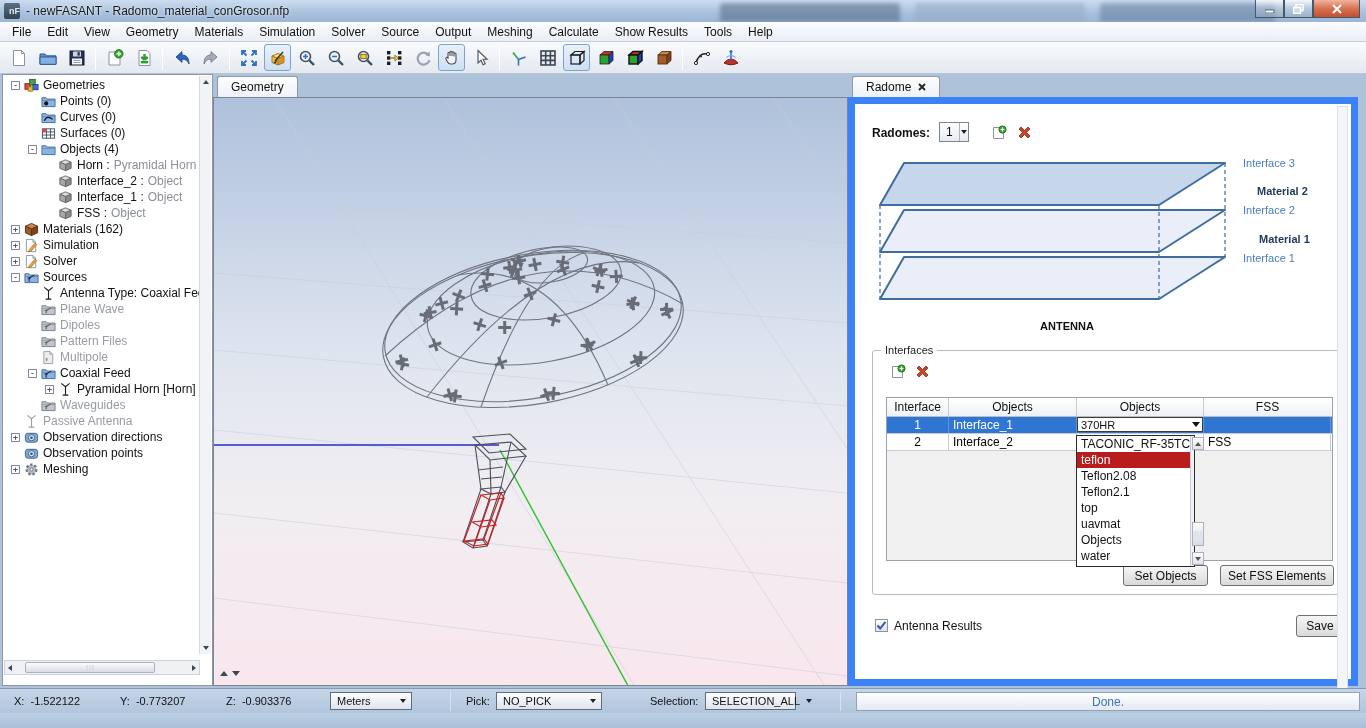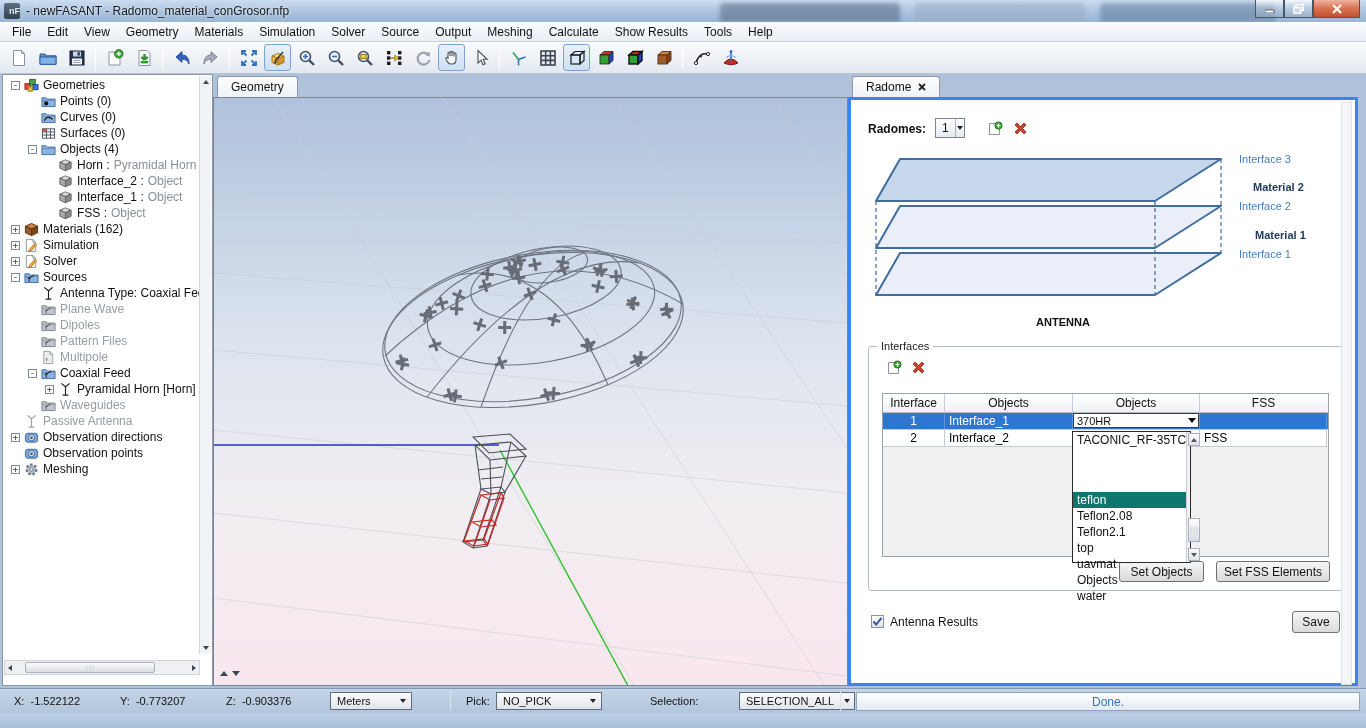--- a/index.html
+++ b/index.html
@@ -55,21 +55,21 @@
 
   .center-panel { left:213px; top:74px; width:635px; height:612px; }
   .tabstrip { position:absolute; left:0; top:0; width:100%; height:23px; }
   .tab { position:absolute; left:4px; bottom:0; height:21px; padding:0 13px; background:linear-gradient(#fdfdfe,#eef2f7);
     border:1px solid #8e98a8; border-bottom:none; border-radius:3px 3px 0 0; font-size:12px; color:#111;
     display:flex; align-items:center; gap:7px; }
   .viewport { position:absolute; left:0; top:23px; width:635px; height:589px; border:1px solid #7a8694; background:#fff; }
   .viewport svg { display:block; }
 
   .right-panel { left:848px; top:74px; width:510px; height:612px; }
-  .rp-body { position:absolute; left:0; top:23px; width:510px; height:589px; background:#fff; border:3px solid #3b82f6; }
+  .rp-body { position:absolute; left:0; top:23px; width:510px; height:589px; background:#fff; border:7px solid #3b82f6; }
   .rp-scrolltrack { position:absolute; right:3px; top:2px; width:11px; height:583px; background:#f4f5f8; border:1px solid #dde1e8; }
   .rp-label-bold { font-size:12px; font-weight:bold; color:#111; }
   .mini-combo { display:flex; align-items:center; border:1px solid #7b8494; background:linear-gradient(#fefefe,#e6eaf0); height:20px; }
   .mini-combo .val { font-size:12px; padding:0 6px; color:#111; }
   .mini-combo .arr { width:14px; height:100%; display:flex; align-items:center; justify-content:center; border-left:1px solid #aab2bf; }
   .icon-btn { width:17px; height:17px; display:flex; align-items:center; justify-content:center; }
 
   .groupbox { border:1px solid #b4bcc8; border-radius:3px; }
   .gb-title { position:absolute; top:-7px; left:8px; background:#fff; padding:0 4px; font-size:11px; color:#222; }
 
@@ -81,21 +81,21 @@
   .t-row.selected { background:#2f76d3; color:#fff; }
   .t-cell { font-size:12px; padding:1px 4px; border-right:1px solid #c6ccd6; overflow:hidden; white-space:nowrap; }
   .t-row.selected .t-cell { border-right-color:#5d95e0; }
   .cell-combo { height:15px; background:#fff; border:1px solid #3c3c3c; color:#111; display:flex; align-items:center; margin-top:0px; }
   .cell-combo .val { flex:1; font-size:11px; padding-left:3px; white-space:nowrap; }
   .cell-combo .arr { width:13px; display:flex; justify-content:center; }
 
   .ddlist { position:absolute; background:#fff; border:1px solid #2b2b2b; z-index:20; display:flex; }
   .dd-items { flex:1; }
   .dd-item { height:16px; font-size:12px; color:#111; padding-left:4px; line-height:16px; white-space:nowrap; }
-  .dd-item.hl { background:#0f766e; color:#fff;margin-top:44px; }
+  .dd-item.hl { background:#b91c1c; color:#fff; }
   .dd-scroll { width:15px; background:#f0f1f4; border-left:1px solid #c9ccd4; position:relative; }
   .dd-btn { position:absolute; left:1px; width:12px; height:13px; background:linear-gradient(#fdfdfe,#dfe3ea); border:1px solid #aab2bf;
     display:flex; align-items:center; justify-content:center; }
   .dd-thumb { position:absolute; left:1px; width:12px; height:24px; background:linear-gradient(#fcfcfd,#d8dce2); border:1px solid #aab2bf; }
 
   .w7-btn { background:linear-gradient(#f6f6f6,#eaeaea 45%,#d9d9d9); border:1px solid #707070; border-radius:3px;
     font-size:12px; color:#111; display:flex; align-items:center; justify-content:center; }
 
   .checkbox { width:13px; height:13px; border:1px solid #8a93a3; background:linear-gradient(#fefefe,#dde3ec); display:flex; align-items:center; justify-content:center; }
   .cb-label { font-size:12px; color:#111; }
@@ -914,21 +914,21 @@
   </div>
   <div class="abs sb-sep" style="left:450px"></div>
   <span class="abs sb-text" style="left:466px">Pick:</span>
   <div class="abs sb-combo" style="left:496px;width:106px">
     <span class="val">NO_PICK</span>
     <span class="arr">
         <span class="tri" style="border-left:3.5px solid transparent;border-right:3.5px solid transparent;border-top:4.5px solid #222;"></span>
       </span>
   </div>
   <span class="abs sb-text" style="left:650px">Selection:</span>
-  <div class="abs sb-combo" style="left:739px;width:116px">
+  <div class="abs sb-combo" style="left:705px;width:91px">
     <span class="val">SELECTION_ALL</span>
     <span class="arr">
         <span class="tri" style="border-left:3.5px solid transparent;border-right:3.5px solid transparent;border-top:4.5px solid #222;"></span>
       </span>
   </div>
   <div class="abs sb-sep" style="left:840px"></div>
   <div class="abs progress">
       <span>Done.</span>
     </div>
 </div>

